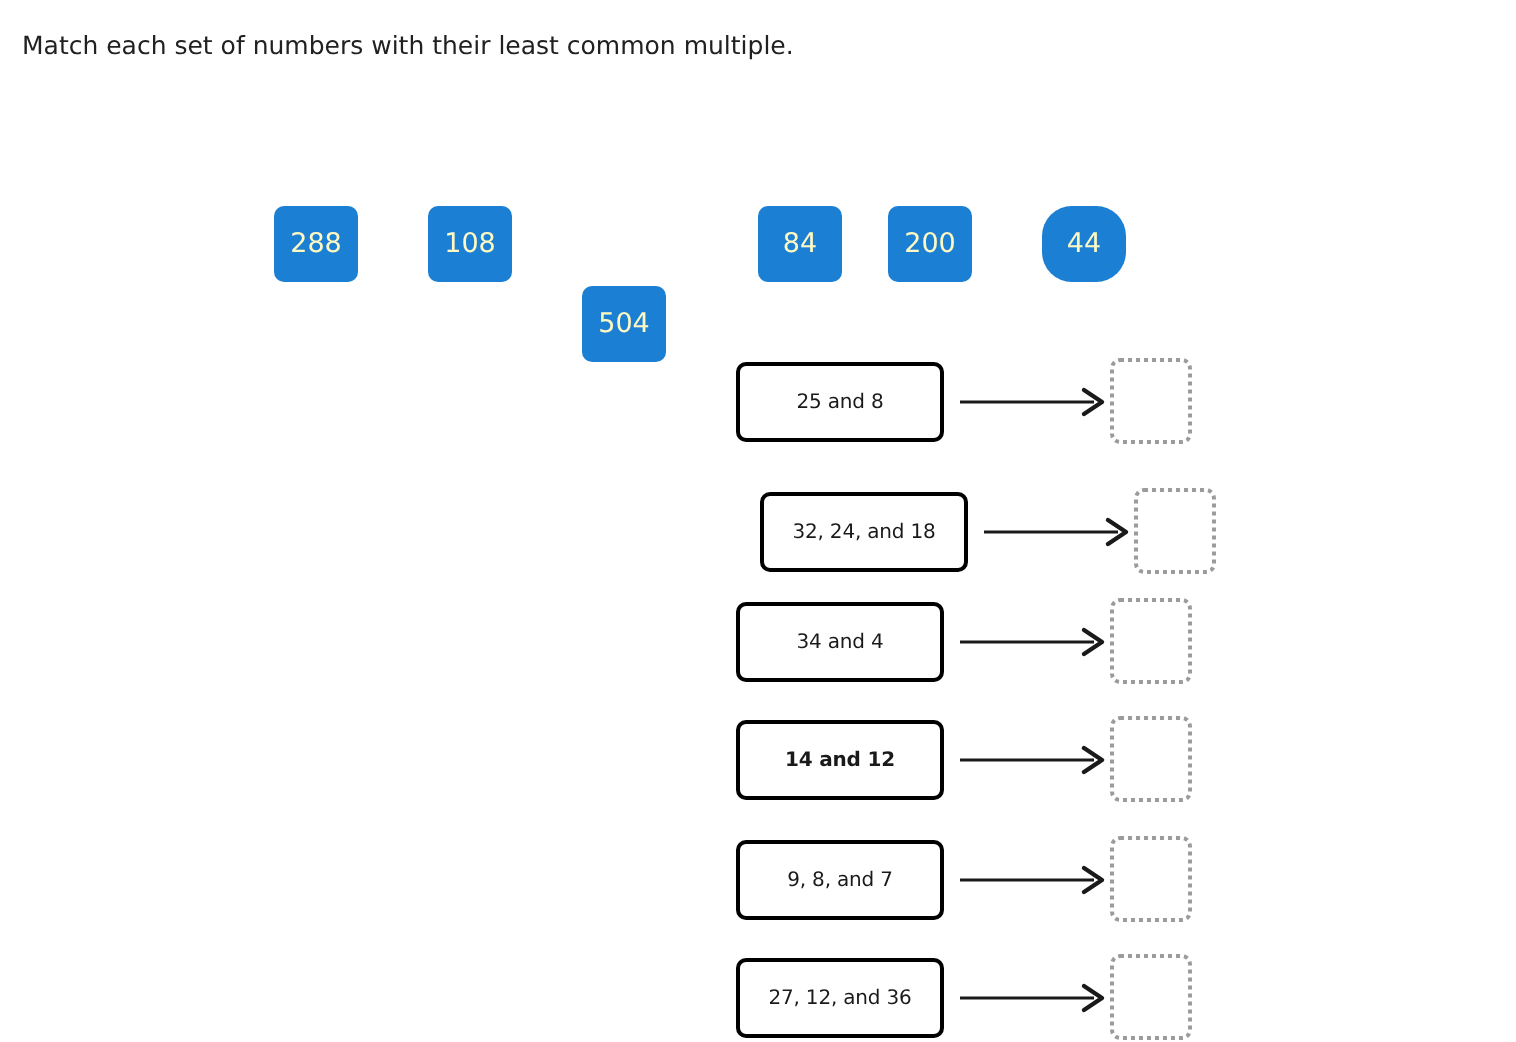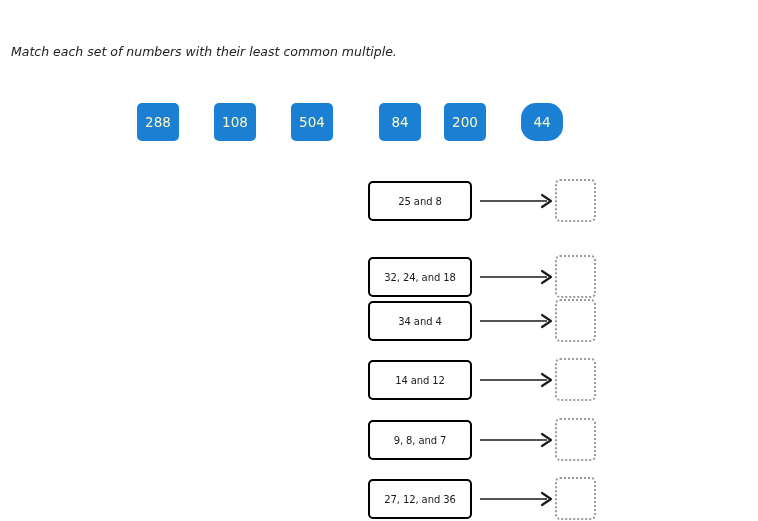--- a/index.html
+++ b/index.html
@@ -23,21 +23,21 @@
     top: 0;
     width: 720px;
   }
   .instruction-line {
     font-size: 12.5px;
     line-height: 16px;
     color: #212121;
     white-space: nowrap;
   }
   .instruction-line.first { margin-top: 8px; }
-  .instruction-line.second { margin-top: 44px; font-style: italic; }
+  .instruction-line.second { margin-top: 15px; }
 
   
   .tile-tray {
     position: absolute;
     left: 137px;
     top: 103px;
     height: 39px;
   }
   .tile {
     position: absolute;
@@ -109,58 +109,58 @@
 </head>
 <body>
 
 <div class="instructions">
   <div class="instruction-line second">Match each set of numbers with their least common multiple.</div>
 </div>
 
 <div class="tile-tray" id="tile-tray">
     <div class="tile" style="left: 0px;">288</div>
     <div class="tile" style="left: 77px;">108</div>
-    <div class="tile" style="left: 154px;">504</div>
+    <div class="tile" style="left: 154px; margin-top: 40px;">504</div>
     <div class="tile" style="left: 242px;">84</div>
     <div class="tile" style="left: 307px;">200</div>
     <div class="tile" style="left: 384px; border-radius: 15px;">44</div>
   </div>
 
 <div class="rows" id="rows">
     <div class="match-row" style="top: 181px;">
       <div class="prompt-box">25 and 8</div>
       <div class="arrow">
         <svg width="76" height="16" viewBox="0 0 76 16">
           <line x1="0" y1="8" x2="67" y2="8" stroke="#1a1a1a" stroke-width="1.6"></line>
           <polyline points="62,2 71,8 62,14" fill="none" stroke="#1a1a1a" stroke-width="2.2" stroke-linecap="round" stroke-linejoin="round"></polyline>
         </svg>
       </div>
       <div class="drop-box"></div>
     </div>
-    <div class="match-row" style="top: 257px;">
+    <div class="match-row" style="top: 246px; margin-left: 12px;">
       <div class="prompt-box">32, 24, and 18</div>
       <div class="arrow">
         <svg width="76" height="16" viewBox="0 0 76 16">
           <line x1="0" y1="8" x2="67" y2="8" stroke="#1a1a1a" stroke-width="1.6"></line>
           <polyline points="62,2 71,8 62,14" fill="none" stroke="#1a1a1a" stroke-width="2.2" stroke-linecap="round" stroke-linejoin="round"></polyline>
         </svg>
       </div>
       <div class="drop-box"></div>
     </div>
     <div class="match-row" style="top: 301px;">
       <div class="prompt-box">34 and 4</div>
       <div class="arrow">
         <svg width="76" height="16" viewBox="0 0 76 16">
           <line x1="0" y1="8" x2="67" y2="8" stroke="#1a1a1a" stroke-width="1.6"></line>
           <polyline points="62,2 71,8 62,14" fill="none" stroke="#1a1a1a" stroke-width="2.2" stroke-linecap="round" stroke-linejoin="round"></polyline>
         </svg>
       </div>
       <div class="drop-box"></div>
     </div>
-    <div class="match-row" style="top: 360px;">
+    <div class="match-row" style="top: 360px; font-weight: bold;">
       <div class="prompt-box">14 and 12</div>
       <div class="arrow">
         <svg width="76" height="16" viewBox="0 0 76 16">
           <line x1="0" y1="8" x2="67" y2="8" stroke="#1a1a1a" stroke-width="1.6"></line>
           <polyline points="62,2 71,8 62,14" fill="none" stroke="#1a1a1a" stroke-width="2.2" stroke-linecap="round" stroke-linejoin="round"></polyline>
         </svg>
       </div>
       <div class="drop-box"></div>
     </div>
     <div class="match-row" style="top: 420px;">

